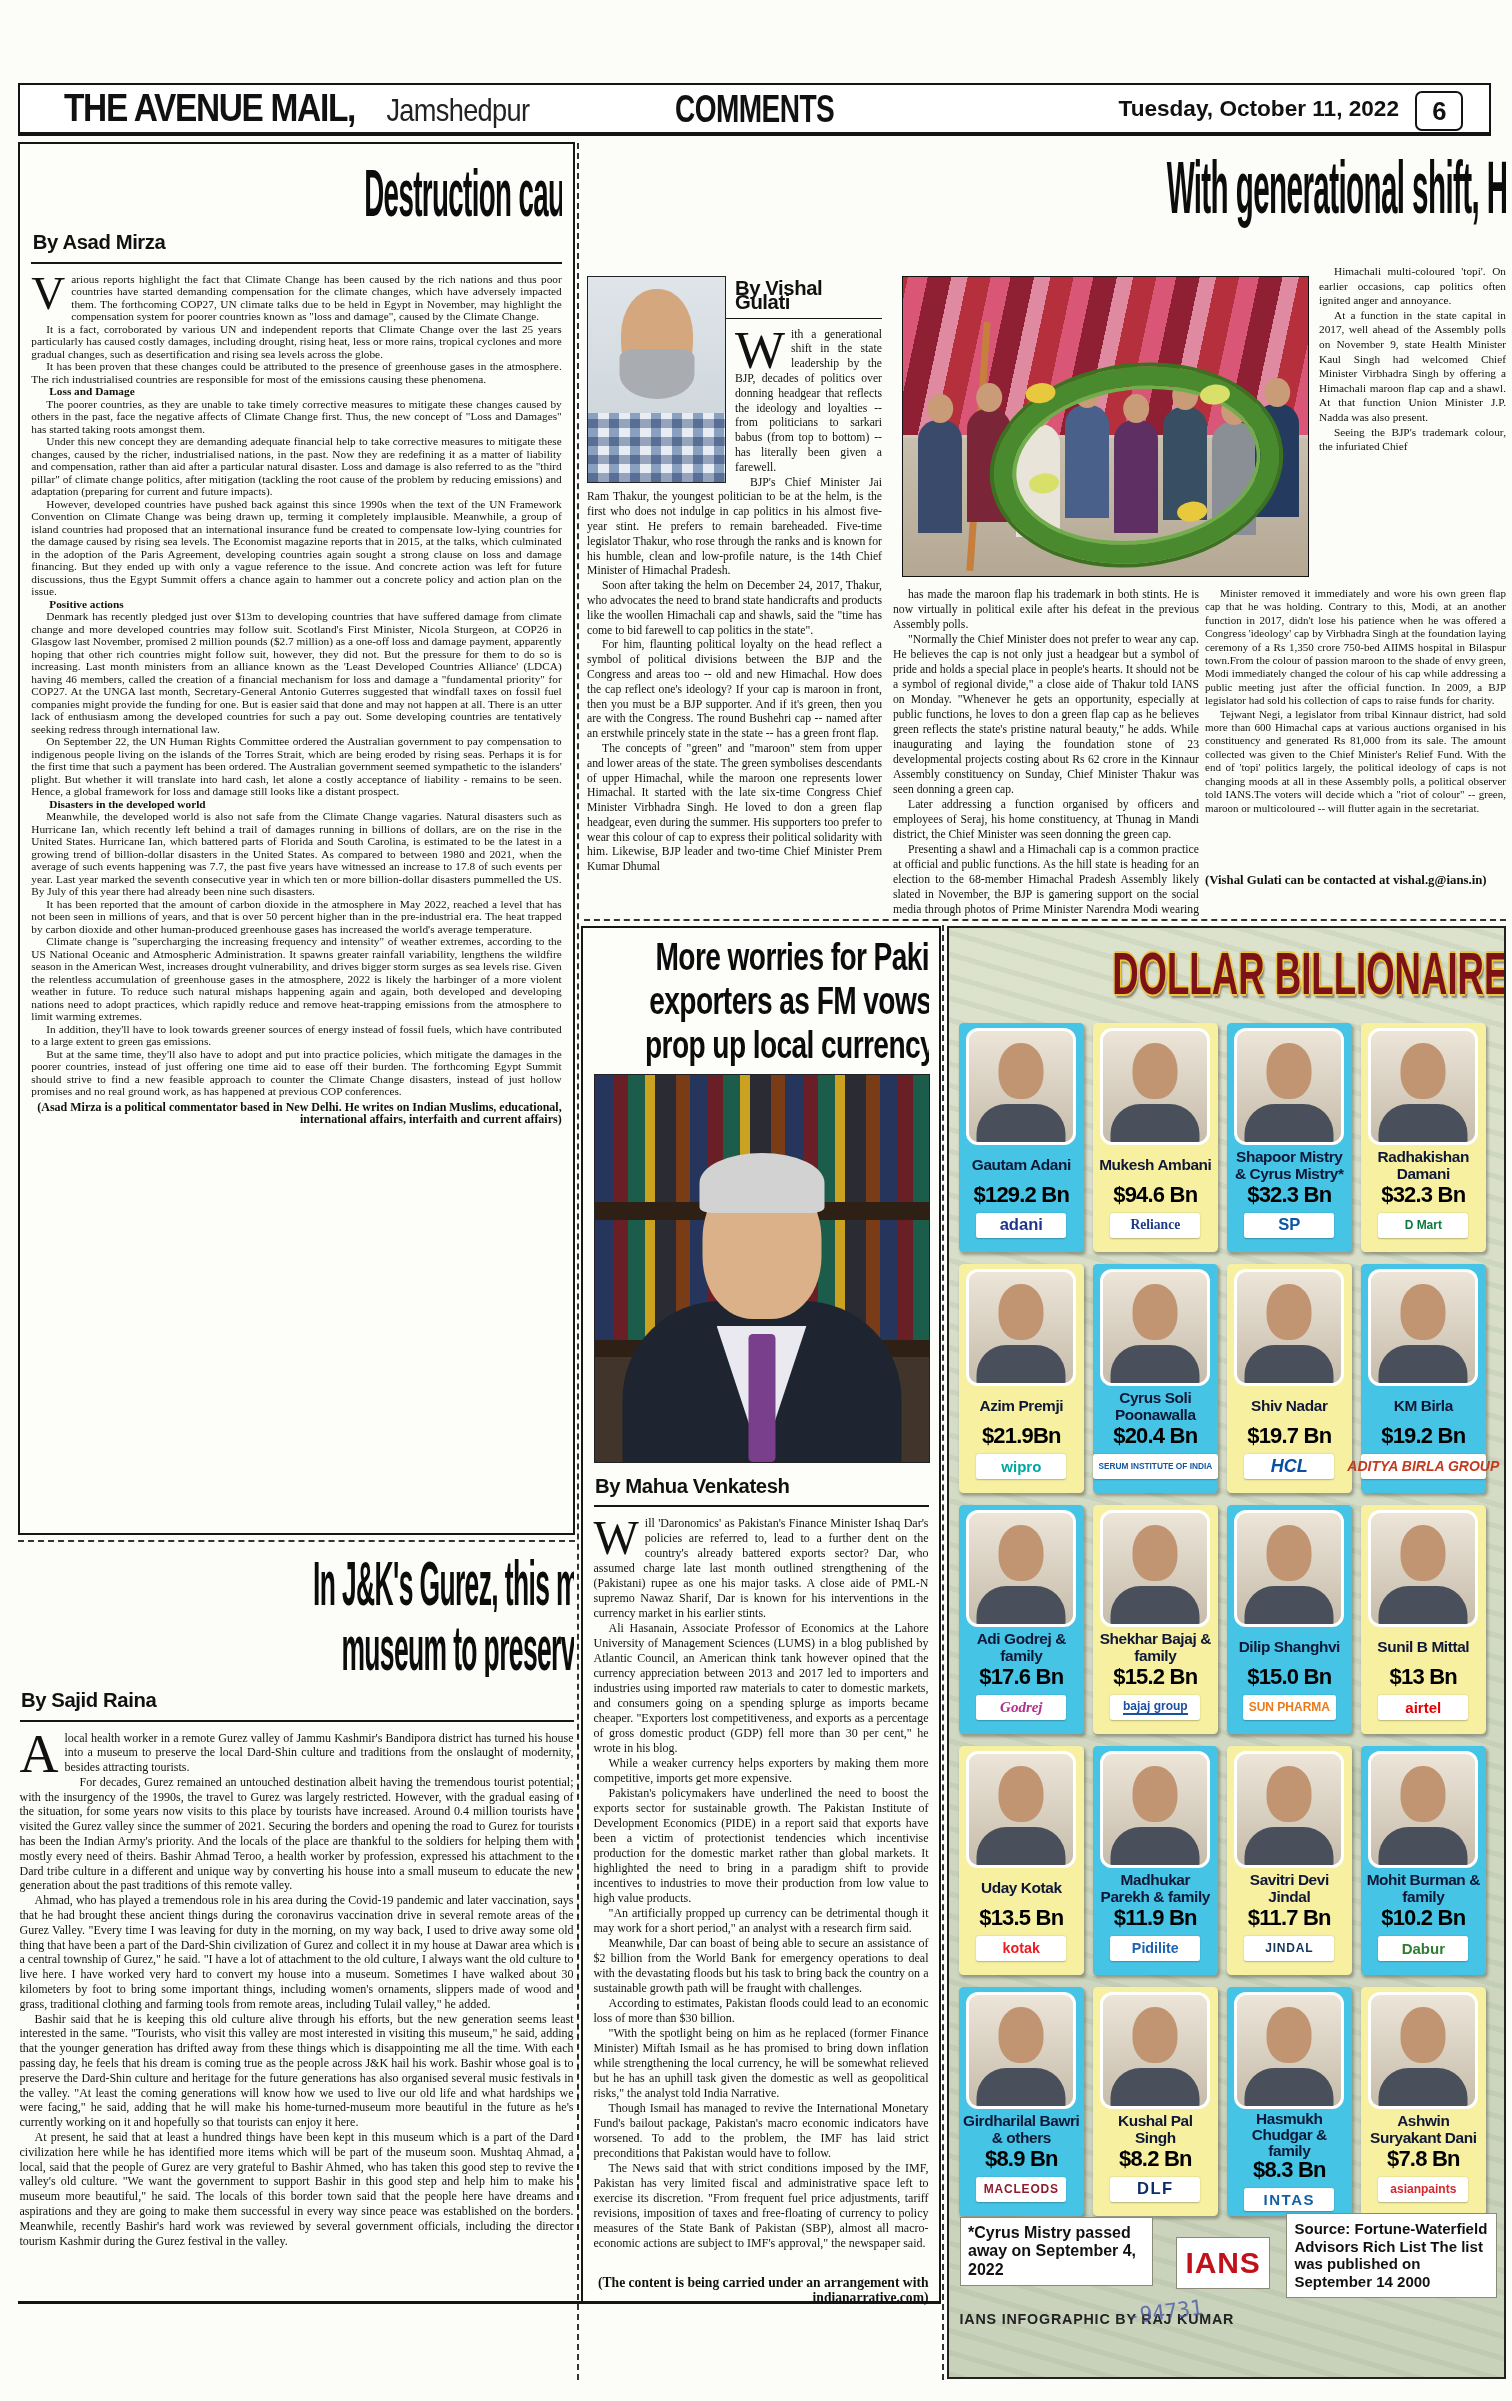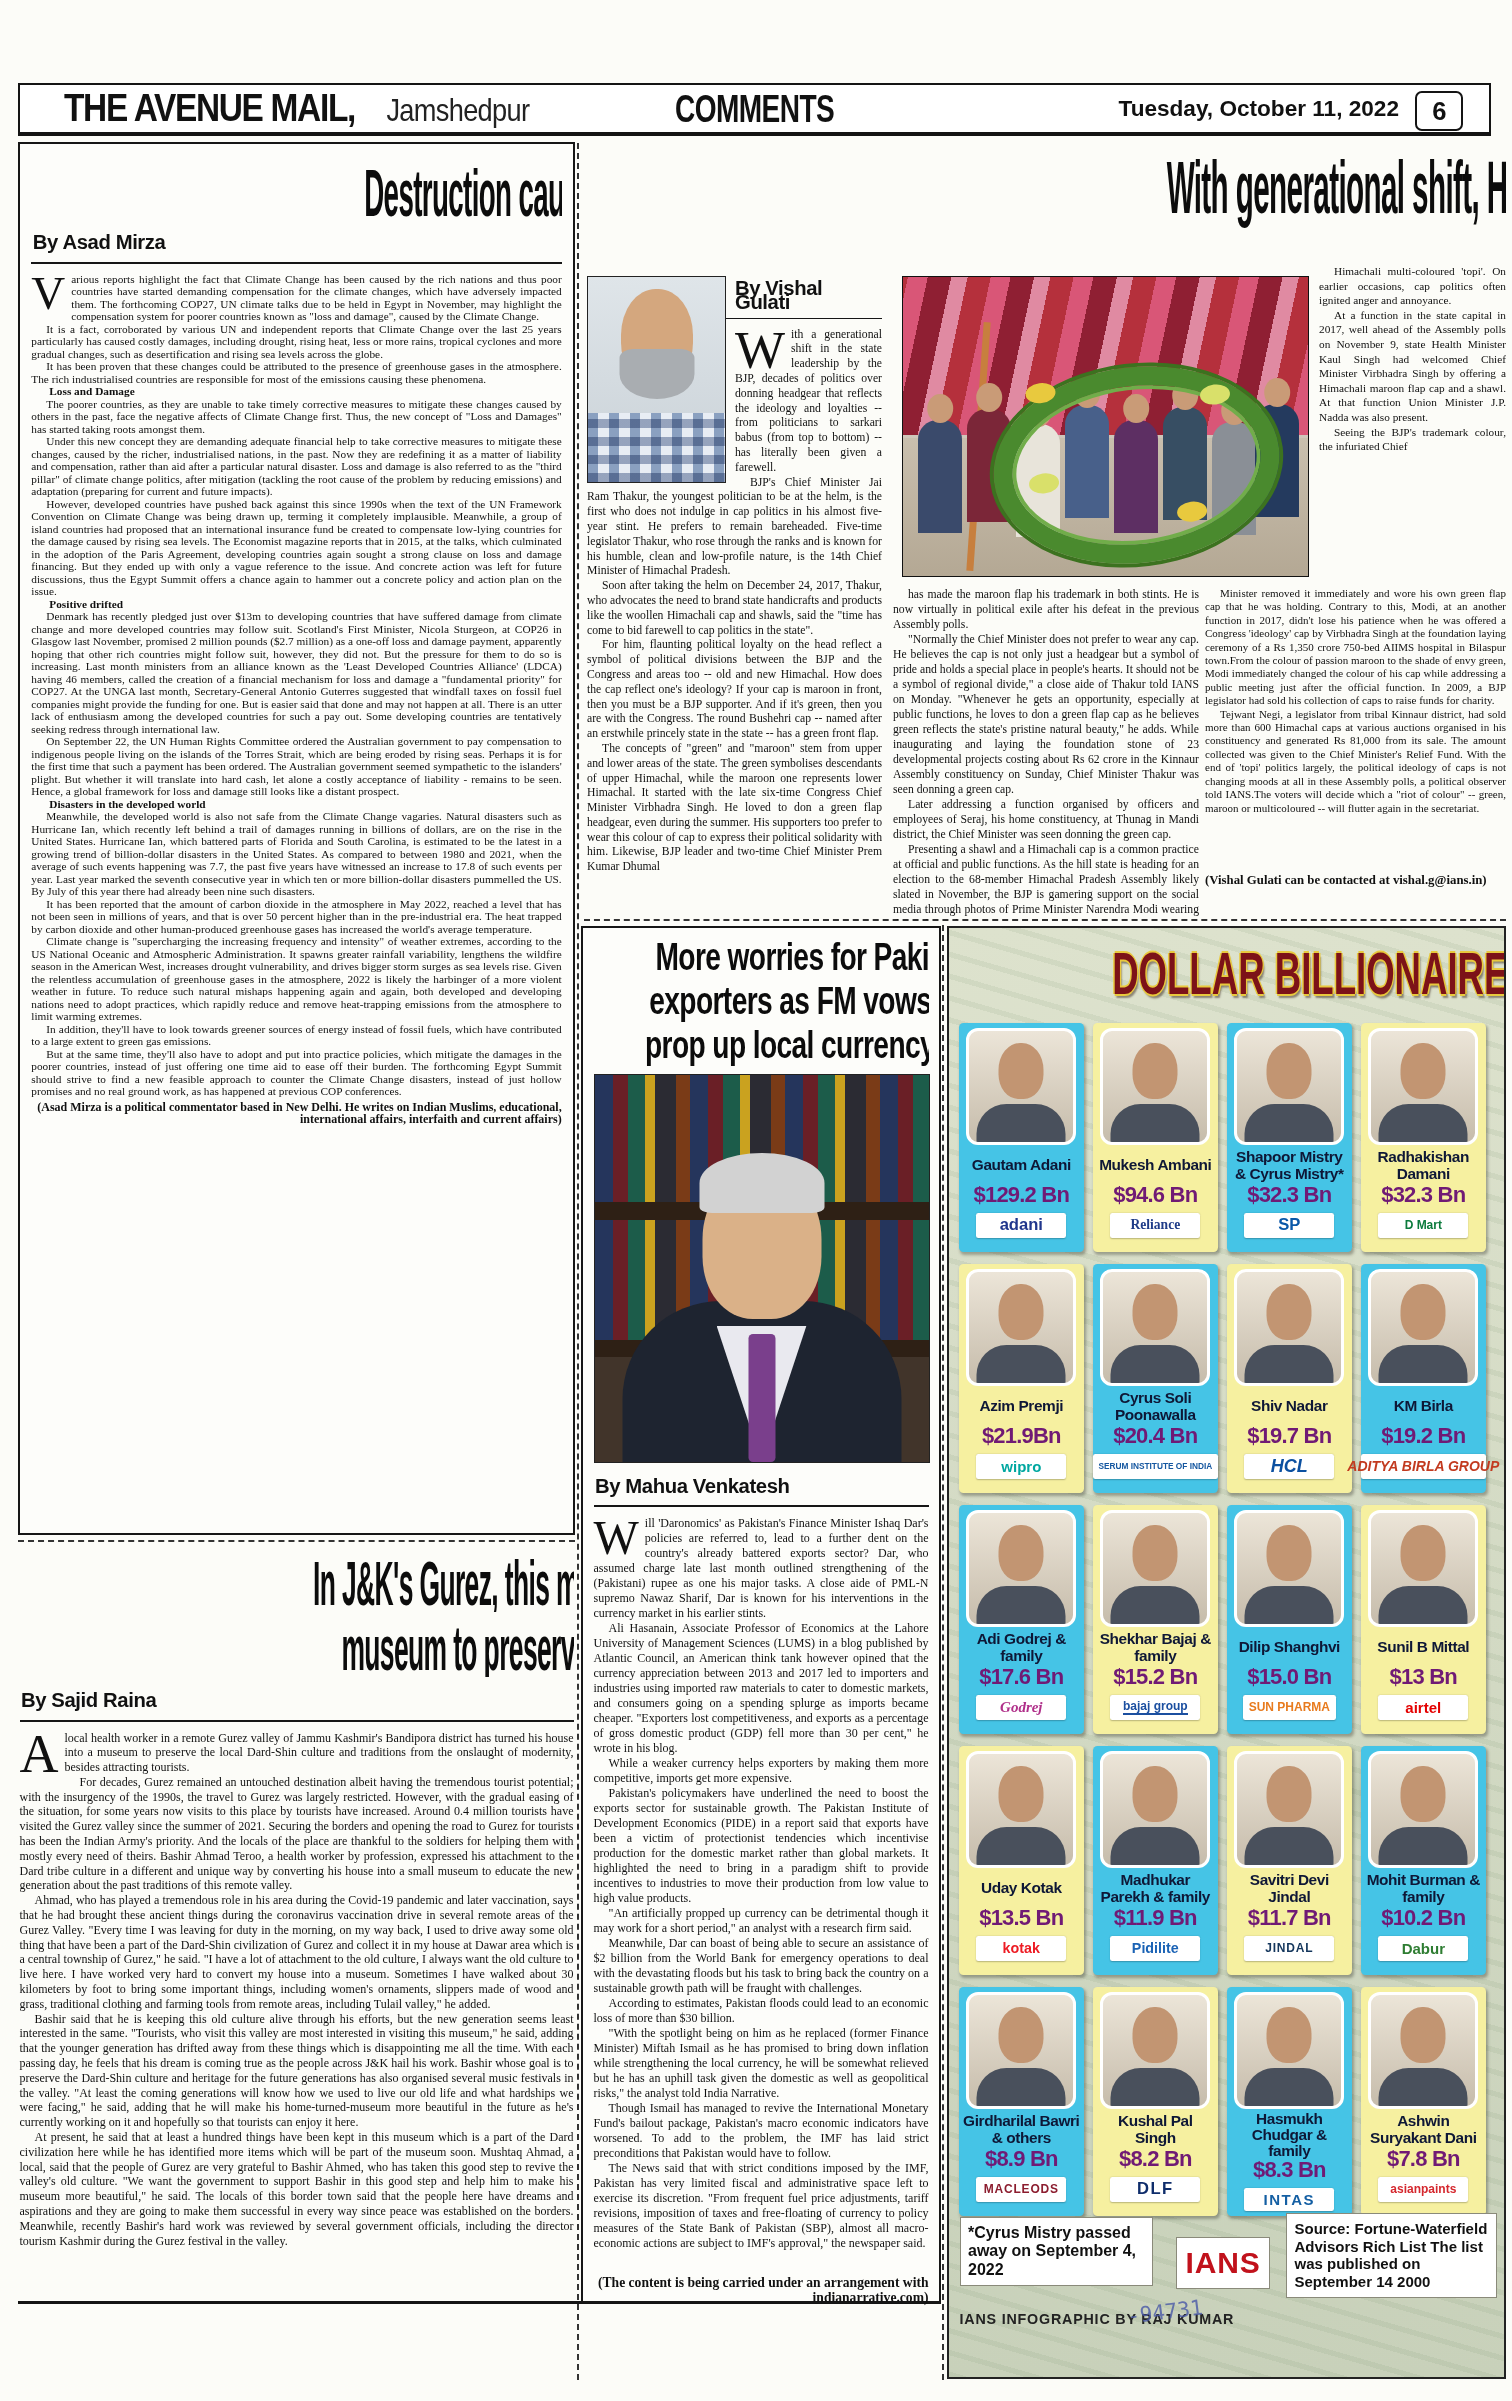--- a/index.html
+++ b/index.html
@@ -101,21 +101,21 @@
   .info-title{position:absolute;left:0;top:12px;width:100%;text-align:center;}
   .info-title span{display:inline-block;white-space:nowrap;font-family:"Liberation Sans",sans-serif;font-weight:800;font-size:59px;letter-spacing:0px;transform:scaleX(.62);color:#7c1218;text-shadow:-2.3px 0 #e8c93e,2.3px 0 #e8c93e,0 -2.3px #e8c93e,0 2.3px #e8c93e,3px 3.8px 2.3px rgba(40,20,10,.45);}
   .cards{position:absolute;left:9.8px;top:95px;width:539px;display:flex;flex-wrap:wrap;gap:12px 9px;}
   .bb-card{width:125px;height:229px;border-radius:4.5px;padding:5.3px 3px;box-sizing:border-box;display:flex;flex-direction:column;align-items:center;box-shadow:1.5px 2.3px 3px rgba(40,40,30,.35);}
   .bb-card[data-color="blue"]{background:#45c4e6;}
   .bb-card[data-color="yellow"]{background:#f6f0a0;}
   .bb-photo{width:104px;height:111px;border:3.8px solid #fff;border-radius:12px;background:linear-gradient(#ece5d8,#c6bcab);position:relative;overflow:hidden;flex:none;}
   .ph-head{position:absolute;left:50%;top:12px;transform:translateX(-50%);width:45px;height:56px;background:#c29572;border-radius:48% 48% 44% 44%;}
   .ph-body{position:absolute;bottom:-6px;left:50%;transform:translateX(-50%);width:89px;height:44px;background:#49505c;border-radius:30px 30px 0 0;}
   .bb-name{font-family:"Liberation Sans",sans-serif;font-weight:800;font-size:15.4px;line-height:1.06;color:#0e1736;text-align:center;margin-top:3.8px;min-height:33px;display:flex;align-items:center;justify-content:center;letter-spacing:-0.4px;}
-  .bb-value{font-family:"Liberation Sans",sans-serif;font-weight:800;font-size:22px;color:#701a75;letter-spacing:-0.8px;}
+  .bb-value{font-family:"Liberation Sans",sans-serif;font-weight:800;font-size:22px;color:#000000;letter-spacing:-0.8px;}
   .bb-logo{background:#fff;min-width:78px;max-width:113px;height:25.6px;margin-top:4.5px;display:flex;align-items:center;justify-content:center;padding:0 6px;border-radius:2.3px;box-shadow:0 0.8px 1.5px rgba(0,0,0,.25);}
   .bb-logo span{font-family:"Liberation Sans",sans-serif;font-weight:700;font-size:12px;white-space:nowrap;}
   [data-brand="adani"] span{color:#20368c;font-size:16.6px;font-weight:800;}
   [data-brand="reliance"] span{color:#1f3c88;font-family:"Liberation Serif",serif;font-size:13.6px;}
   [data-brand="sp"] span{color:#0a58a8;font-size:16.6px;font-weight:800;}
   [data-brand="dmart"] span{color:#0b7a3c;font-weight:800;}
   [data-brand="wipro"] span{color:#00a7a0;font-size:15px;}
   [data-brand="serum"] span{color:#1557a0;font-size:8.3px;}
   [data-brand="hcl"] span{color:#0b50a0;font-size:18px;font-style:italic;font-weight:800;}
   [data-brand="birla"] span{color:#c23a1f;font-size:14px;font-style:italic;}
@@ -168,21 +168,21 @@
     <div class="byline">By Asad Mirza</div>
     <div class="body">
       <p class="lead"><span class="dc">V</span><span>arious reports highlight the fact that Climate Change has been caused by the rich nations and thus poor countries have started demanding compensation for the climate changes, which have adversely impacted them. The forthcoming COP27, UN climate talks due to be held in Egypt in November, may highlight the compensation system for poorer countries known as "loss and damage", caused by the Climate Change.</span></p>
       <div>
           <p class="bp" data-type="p">It is a fact, corroborated by various UN and independent reports that Climate Change over the last 25 years particularly has caused costly damages, including drought, rising heat, less or more rains, tropical cyclones and more gradual changes, such as desertification and rising sea levels across the globe.</p>
           <p class="bp" data-type="p">It has been proven that these changes could be attributed to the presence of greenhouse gases in the atmosphere. The rich industrialised countries are responsible for most of the emissions causing these phenomena.</p>
           <p class="bp" data-type="h">Loss and Damage</p>
           <p class="bp" data-type="p">The poorer countries, as they are unable to take timely corrective measures to mitigate these changes caused by others in the past, face the negative affects of Climate Change first. Thus, the new concept of "Loss and Damages" has started taking roots amongst them.</p>
           <p class="bp" data-type="p">Under this new concept they are demanding adequate financial help to take corrective measures to mitigate these changes, caused by the richer, industrialised nations, in the past. Now they are redefining it as a matter of liability and compensation, rather than aid after a particular natural disaster. Loss and damage is also referred to as the "third pillar" of climate change politics, after mitigation (tackling the root cause of the problem by reducing emissions) and adaptation (preparing for current and future impacts).</p>
           <p class="bp" data-type="p">However, developed countries have pushed back against this since 1990s when the text of the UN Framework Convention on Climate Change was being drawn up, terming it completely implausible. Meanwhile, a group of island countries had proposed that an international insurance fund be created to compensate low-lying countries for the damage caused by rising sea levels. The Economist magazine reports that in 2015, at the talks, which culminated in the adoption of the Paris Agreement, developing countries again sought a strong clause on loss and damage financing. But they ended up with only a vague reference to the issue. And concrete action was left for future discussions, thus the Egypt Summit offers a chance again to hammer out a concrete policy and action plan on the issue.</p>
-          <p class="bp" data-type="h">Positive drifted</p>
+          <p class="bp" data-type="h">Positive actions</p>
           <p class="bp" data-type="p">Denmark has recently pledged just over $13m to developing countries that have suffered damage from climate change and more developed countries may follow suit. Scotland's First Minister, Nicola Sturgeon, at COP26 in Glasgow last November, promised 2 million pounds ($2.7 million) as a one-off loss and damage payment, apparently hoping that other rich countries might follow suit, however, they did not. But the pressure for them to do so is increasing. Last month ministers from an alliance known as the 'Least Developed Countries Alliance' (LDCA) having 46 members, called the creation of a financial mechanism for loss and damage a "fundamental priority" for COP27. At the UNGA last month, Secretary-General Antonio Guterres suggested that windfall taxes on fossil fuel companies might provide the funding for one. But is easier said that done and may not happen at all. There is an utter lack of enthusiasm among the developed countries for such a pay out. Some developing countries are tentatively seeking redress through international law.</p>
           <p class="bp" data-type="p">On September 22, the UN Human Rights Committee ordered the Australian government to pay compensation to indigenous people living on the islands of the Torres Strait, which are being eroded by rising seas. Perhaps it is for the first time that such a payment has been ordered. The Australian government seemed sympathetic to the islanders' plight. But whether it will translate into hard cash, let alone a costly acceptance of liability - remains to be seen. Hence, a global framework for loss and damage still looks like a distant prospect.</p>
           <p class="bp" data-type="h">Disasters in the developed world</p>
           <p class="bp" data-type="p">Meanwhile, the developed world is also not safe from the Climate Change vagaries. Natural disasters such as Hurricane Ian, which recently left behind a trail of damages running in billions of dollars, are on the rise in the United States. Hurricane Ian, which battered parts of Florida and South Carolina, is estimated to be the latest in a growing trend of billion-dollar disasters in the United States. As compared to between 1980 and 2021, when the average of such events happening was 7.7, the past five years have witnessed an increase to 17.8 of such events per year. Last year marked the seventh consecutive year in which ten or more billion-dollar disasters pummelled the US. By July of this year there had already been nine such disasters.</p>
           <p class="bp" data-type="p">It has been reported that the amount of carbon dioxide in the atmosphere in May 2022, reached a level that has not been seen in millions of years, and that is over 50 percent higher than in the pre-industrial era. The heat trapped by carbon dioxide and other human-produced greenhouse gases has increased the world's average temperature.</p>
           <p class="bp" data-type="p">Climate change is "supercharging the increasing frequency and intensity" of weather extremes, according to the US National Oceanic and Atmospheric Administration. It spawns greater rainfall variability, lengthens the wildfire season in the American West, increases drought vulnerability, and drives bigger storm surges as sea levels rise. Given the relentless accumulation of greenhouse gases in the atmosphere, 2022 is likely the harbinger of a more violent weather in future. To reduce such natural mishaps happening again and again, both developed and developing nations need to adopt practices, which rapidly reduce and remove heat-trapping emissions from the atmosphere to limit warming extremes.</p>
           <p class="bp" data-type="p">In addition, they'll have to look towards greener sources of energy instead of fossil fuels, which have contributed to a large extent to green gas emissions.</p>
           <p class="bp" data-type="p">But at the same time, they'll also have to adopt and put into practice policies, which mitigate the damages in the poorer countries, instead of just offering one time aid to ease off their burden. The forthcoming Egypt Summit should strive to find a new feasible approach to counter the Climate Change disasters, instead of just hollow promises and no real ground work, as has happened at previous COP conferences.</p>
         </div>
       <p class="tagline">(Asad Mirza is a political commentator based in New Delhi. He writes on Indian Muslims, educational, international affairs, interfaith and current affairs)</p>

